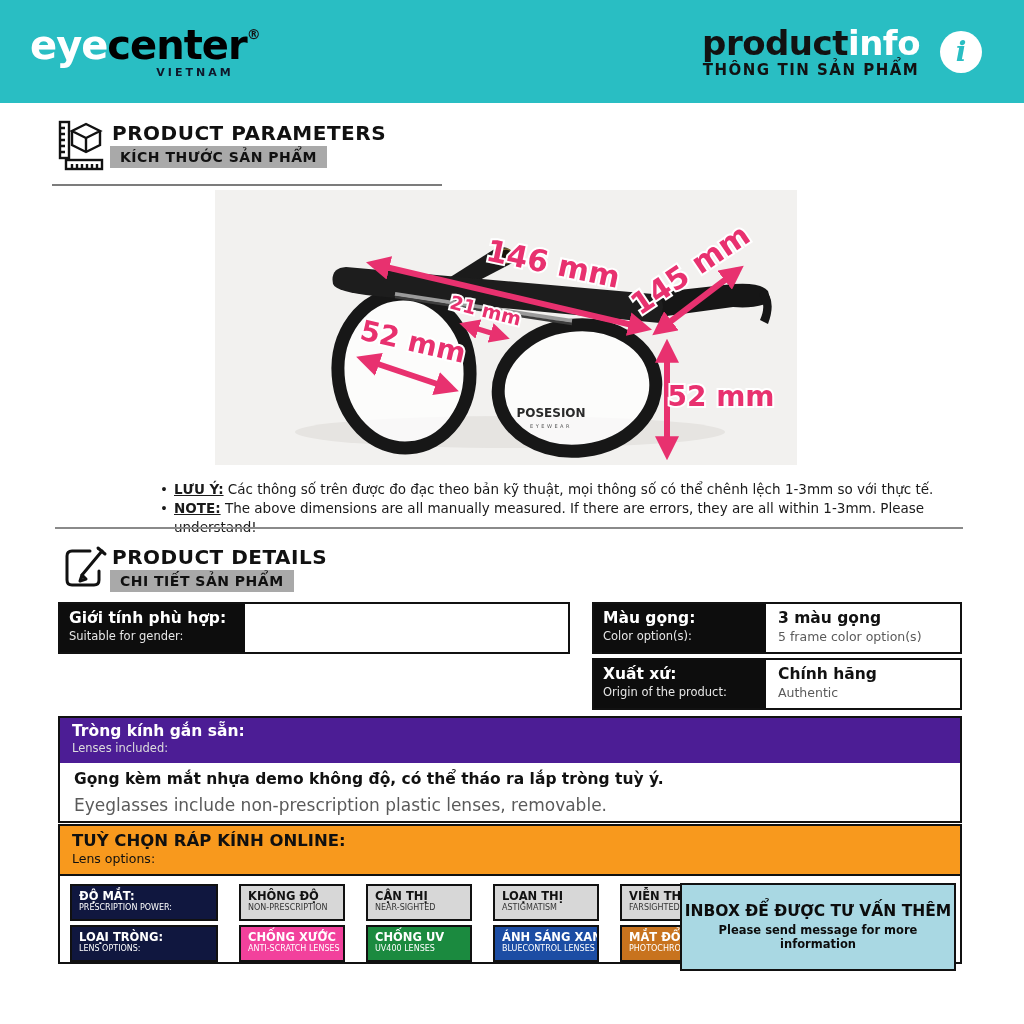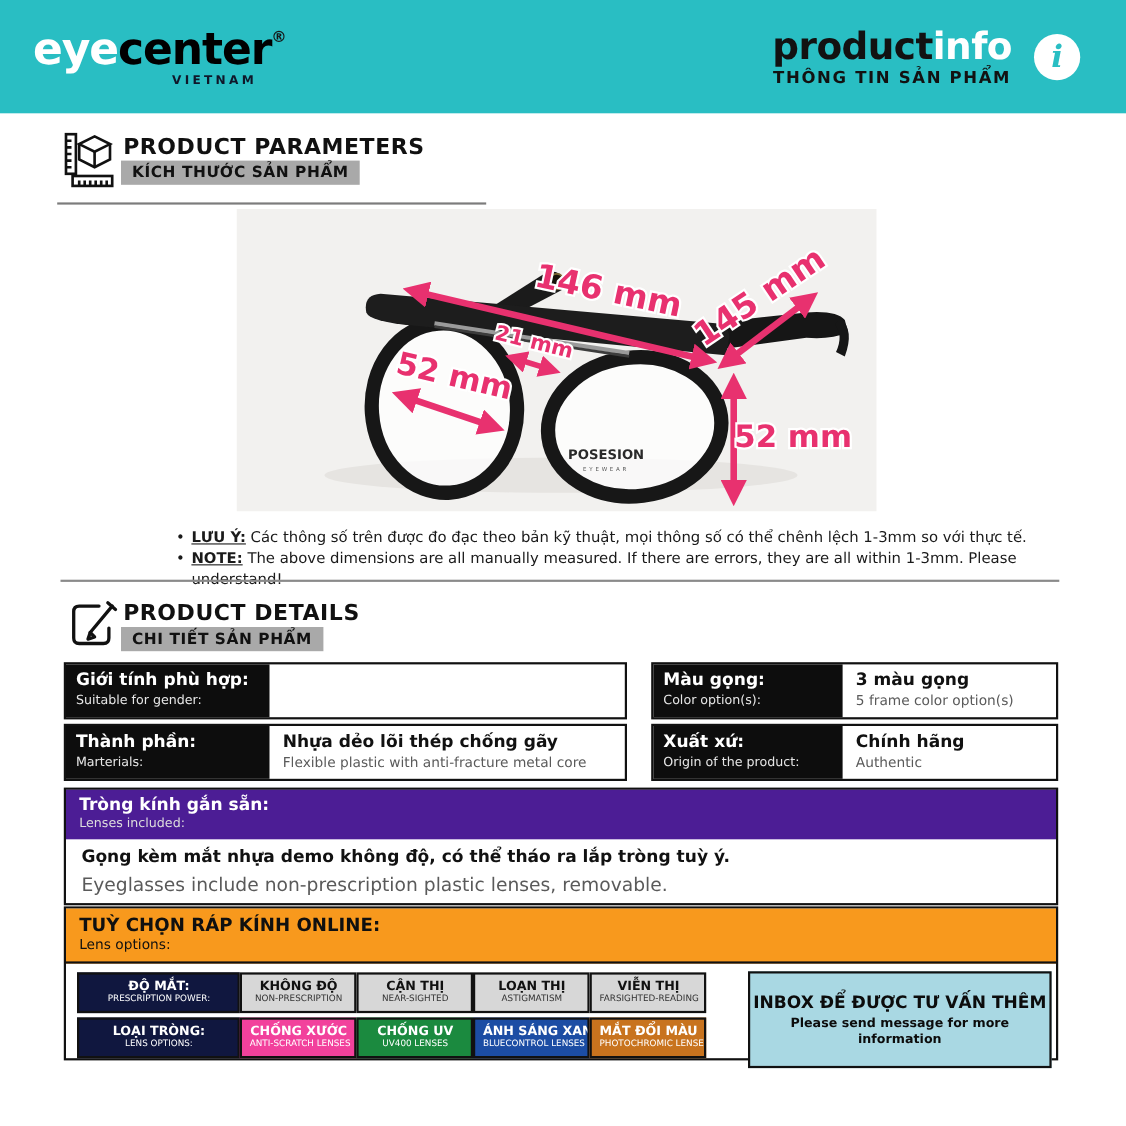--- a/index.html
+++ b/index.html
@@ -63,21 +63,21 @@
   .lenses-body .vi { font-size:15.5px; font-weight:bold; color:#111; display:block; }
   .lenses-body .en { font-size:17px; color:#5a5a5a; display:block; margin-top:6px; }
 
   
   .options-box { position:absolute; left:58px; top:824px; width:904px; height:140px;
                  border:2px solid #111; background:#fff; }
   .options-head { background:#F8991D; height:50px; padding:6px 8px 4px 12px; line-height:1.15;
                   border-bottom:2px solid #111; }
   .options-head .vi { font-size:16.5px; font-weight:bold; color:#101010; display:block; }
   .options-head .en { font-size:12.5px; color:#101010; display:block; margin-top:1px; }
-  .chip-row { position:absolute; left:10px; display:flex; gap:0;text-align:center; }
+  .chip-row { position:absolute; left:10px; display:flex; gap:21px; }
   .chip-row.r1 { top:58px; }
   .chip-row.r2 { top:99px; }
   .chip { height:37px; border:2px solid #111; padding:4px 6px 2px 7px; line-height:1.1;
           flex:none; width:106px; overflow:hidden; }
   .chip.wide { width:148px; }
   .chip .vi { display:block; font-size:11.5px; font-weight:bold; white-space:nowrap; }
   .chip .en { display:block; font-size:8px; margin-top:1px; white-space:nowrap; }
   .chip--navy { background:#10173F; } .chip--navy .vi,.chip--navy .en { color:#fff; }
   .chip--gray { background:#D7D7D7; } .chip--gray .vi { color:#111; } .chip--gray .en { color:#333; }
   .chip--pink { background:#F2419C; } .chip--pink .vi,.chip--pink .en { color:#fff; }
@@ -200,30 +200,20 @@
     <div class="dlabel" style="width:172px;">
       <span class="vi">Màu gọng:</span>
       <span class="en">Color option(s):</span>
     </div>
     <div class="dvalue">
       <span class="vi">3 màu gọng</span>
       <span class="en">5 frame color option(s)</span>
     </div>
   </div>
 
-  <div class="drow" style="left:58px; top:658px; width:512px; height:52px;">
-    <div class="dlabel" style="width:185px;">
-      <span class="vi">Thành phần:</span>
-      <span class="en">Marterials:</span>
-    </div>
-    <div class="dvalue">
-      <span class="vi">Nhựa dẻo lõi thép chống gãy</span>
-      <span class="en">Flexible plastic with anti-fracture metal core</span>
-    </div>
-  </div>
 
   <div class="drow" style="left:592px; top:658px; width:370px; height:52px;">
     <div class="dlabel" style="width:172px;">
       <span class="vi">Xuất xứ:</span>
       <span class="en">Origin of the product:</span>
     </div>
     <div class="dvalue">
       <span class="vi">Chính hãng</span>
       <span class="en">Authentic</span>
     </div>

